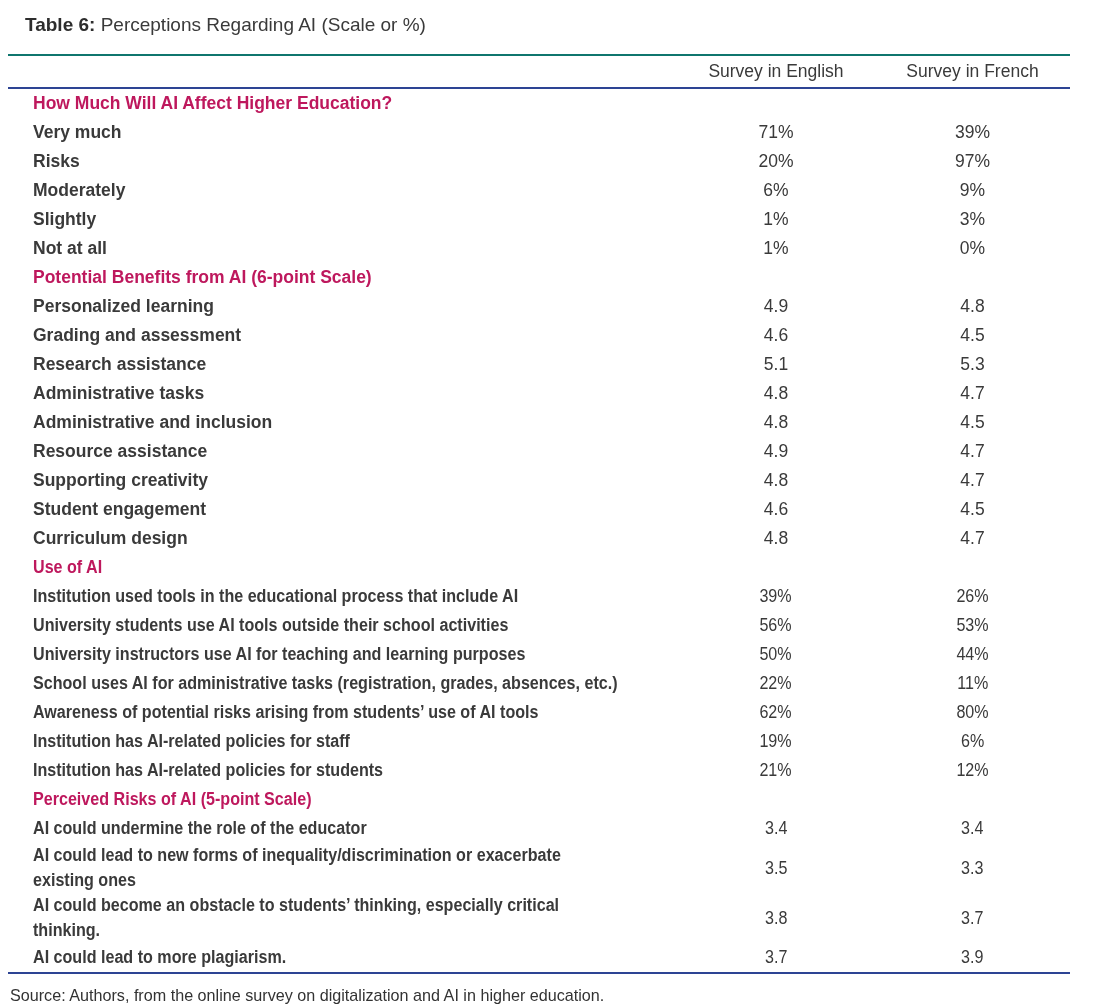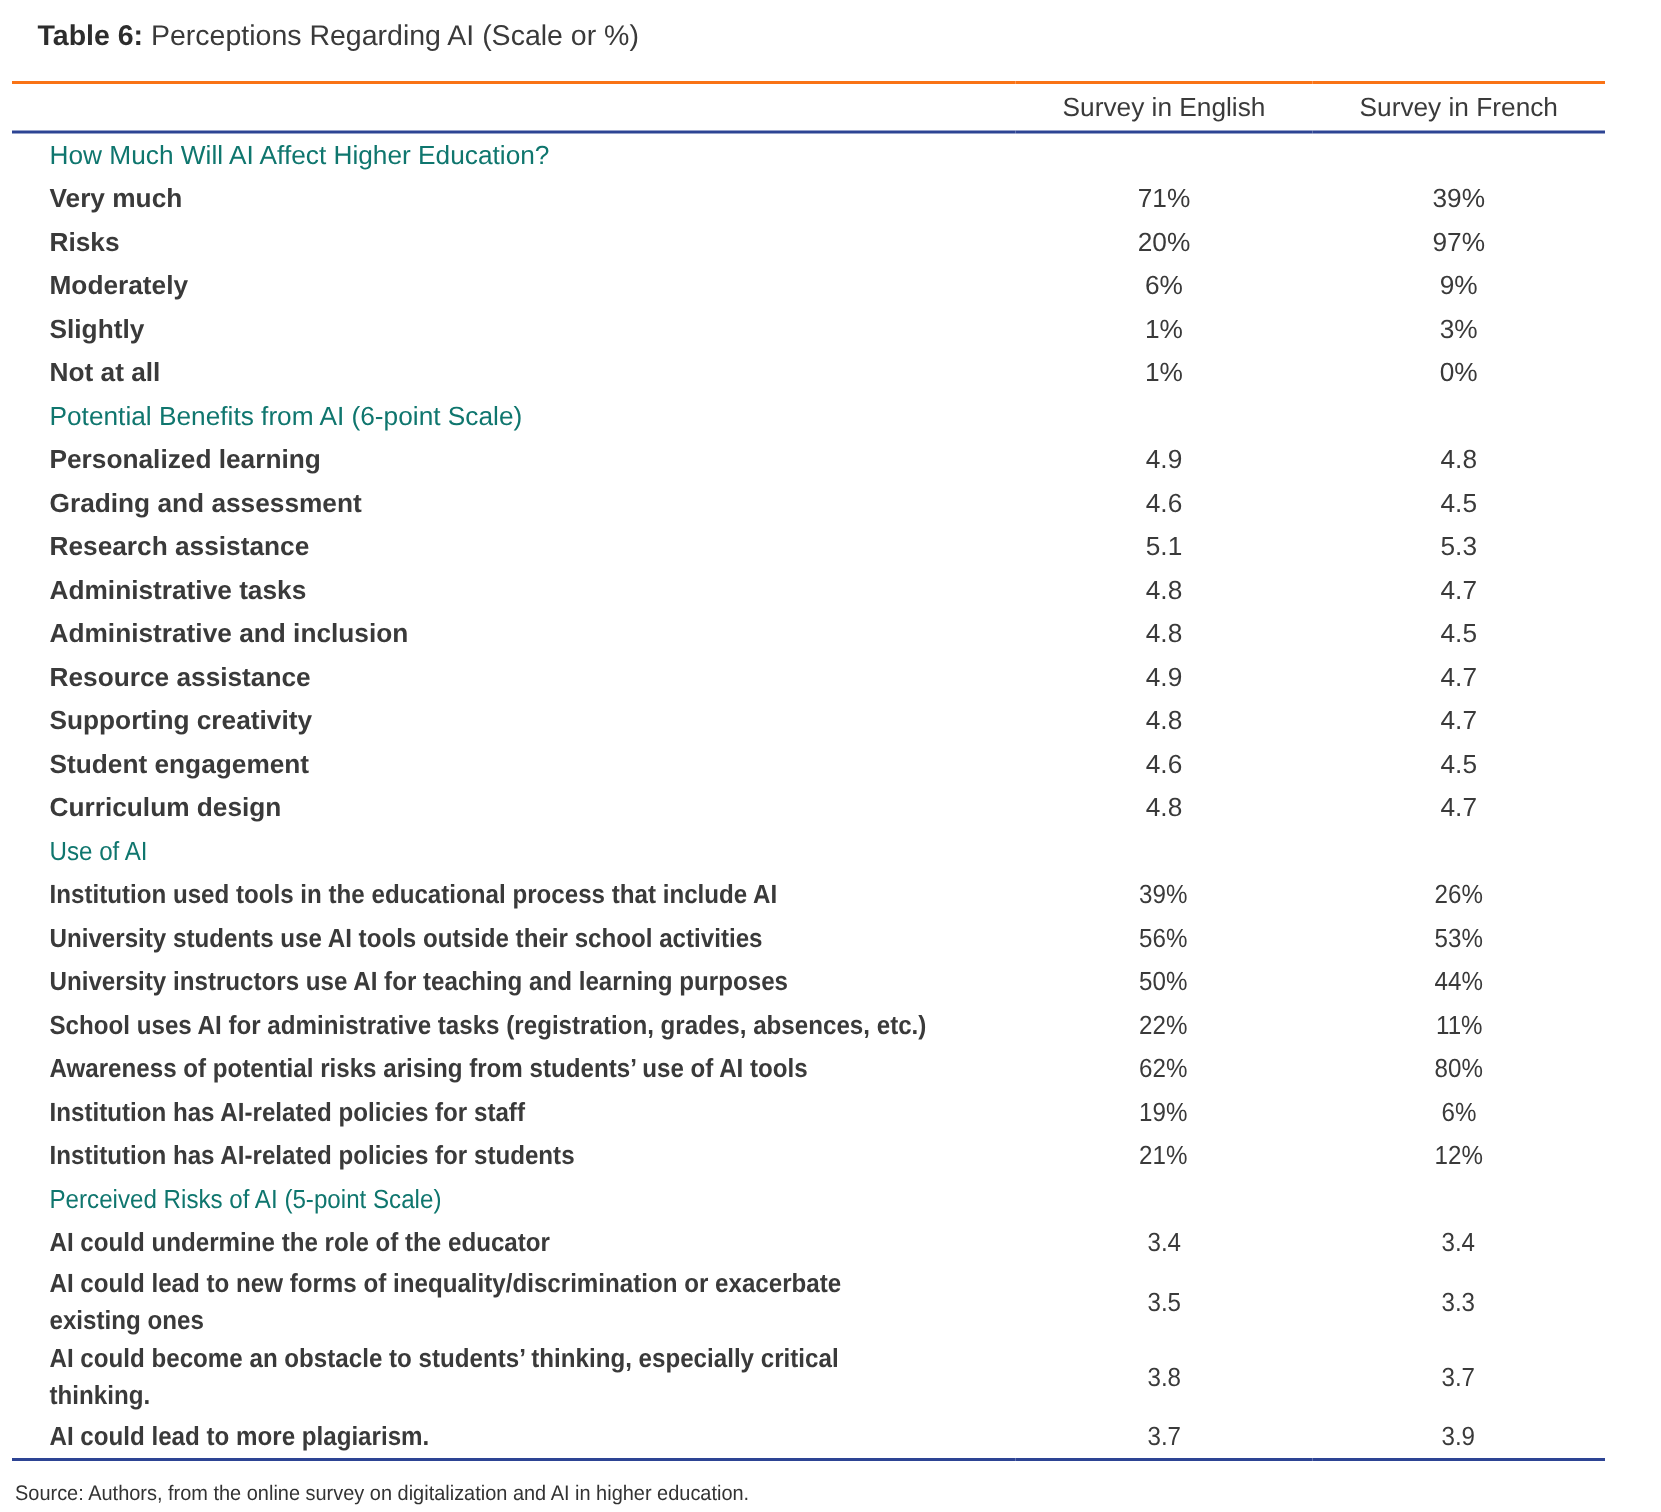--- a/index.html
+++ b/index.html
@@ -23,21 +23,21 @@
     line-height: 26px;
     color: #3a3a3a;
   }
   .caption-label { font-weight: 700; color: #2d2d2d; }
   .caption-text  { font-weight: 400; }
 
   table.data-table {
     width: 1062px;
     border-collapse: collapse;
     table-layout: fixed;
-    border-top: 2px solid #f97316;
+    border-top: 2px solid #0f766e;
     border-bottom: 2px solid #2d4494;
   }
   col.c-label   { width: 669px; }
   col.c-english { width: 198px; }
   col.c-french  { width: 195px; }
 
   thead th {
     height: 31px;
     border-bottom: 2px solid #2d4494;
     font-weight: 400;
@@ -52,32 +52,32 @@
     height: 29px;
     padding: 0;
     vertical-align: middle;
     font-size: 17.5px;
     line-height: 25px;
   }
   td.lbl { padding-left: 25px; padding-right: 4px; text-align: left; font-weight: bold; }
   td.val { text-align: center; }
 
   tr.section-row td {
-    font-weight: 400;
-    color: #0f766e;
+    font-weight: 700;
+    color: #be185d;
   }
 
   .cell-text { display: inline-block; }
   td.lbl .cell-text { transform-origin: 0 50%; }
   td.val .cell-text { transform-origin: 50% 50%; }
   tr.cond .cell-text { transform: scaleX(0.92); }
 
   .source {
     margin: 12px 0 0 2px;
-    font-size: 14px;
+    font-size: 17px;
     line-height: 19px;
     color: #333333;
   }
   .source .cell-text { transform: scaleX(0.95); transform-origin: 0 50%; }
 </style>
 </head>
 <body>
 
 <div class="page">
 

